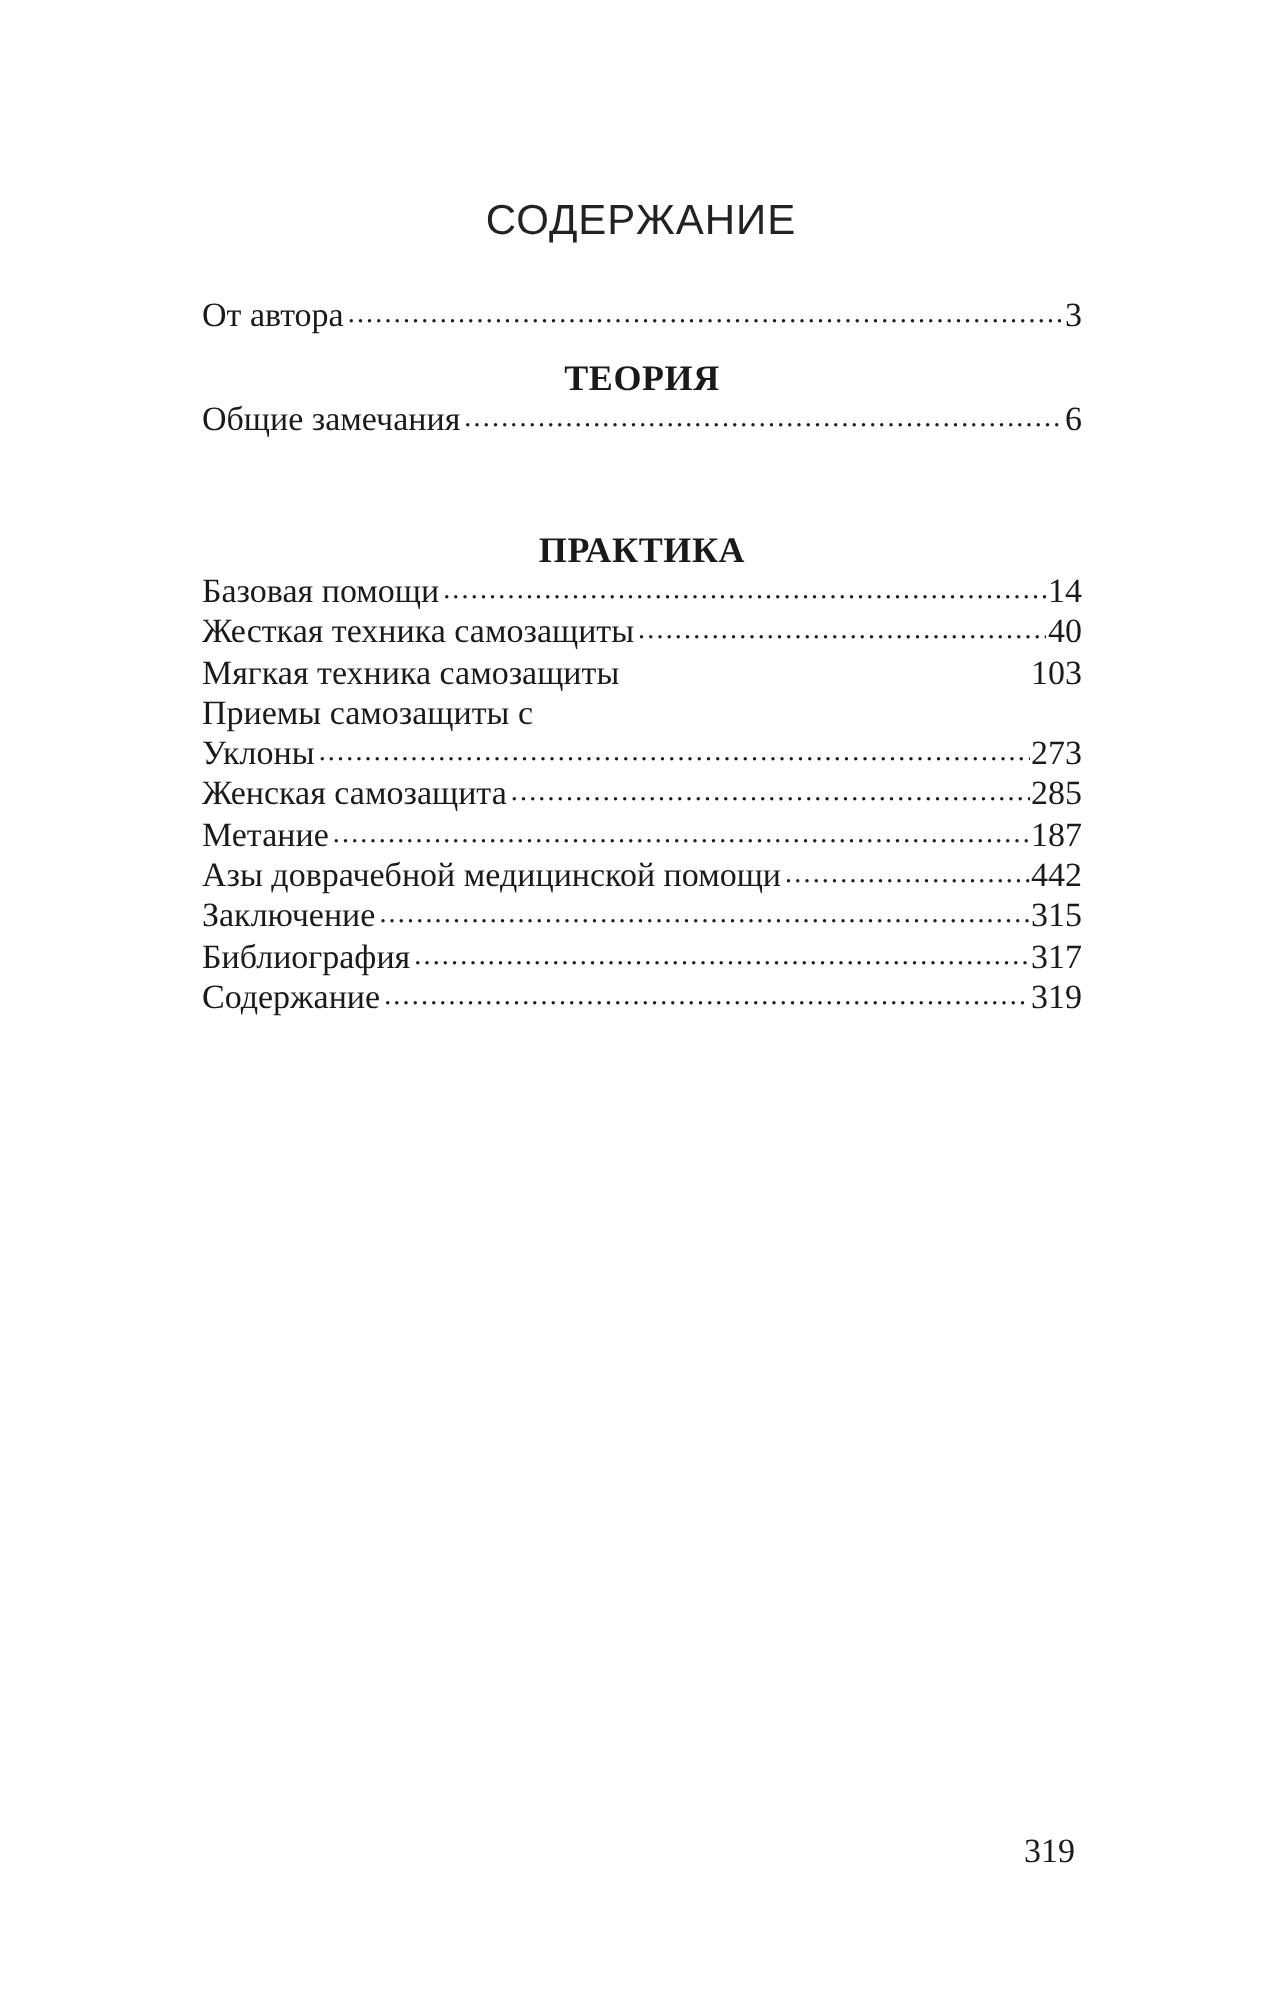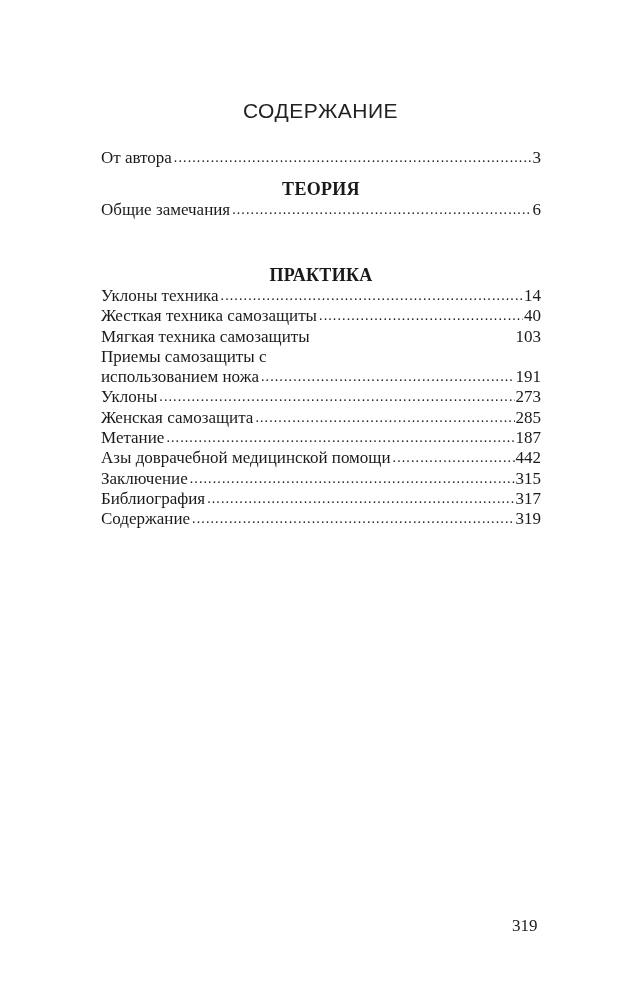--- a/index.html
+++ b/index.html
@@ -104,46 +104,41 @@
     <span class="toc-label">Общие замечания </span>
     <span class="toc-dots"></span>
     <span class="toc-page">6</span>
   </div>
 </div>
 
 <div class="toc" style="top:264px;">
   <div class="section-heading">ПРАКТИКА</div>
 
   <div class="toc-row">
-    <span class="toc-label">Уклоны техника </span>
+    <span class="toc-label">Базовая помощи </span>
     <span class="toc-dots"></span>
     <span class="toc-page">14</span>
   </div>
 
   <div class="toc-row">
     <span class="toc-label">Жесткая техника самозащиты</span>
     <span class="toc-dots"></span>
     <span class="toc-page">40</span>
   </div>
 
   <div class="toc-row">
     <span class="toc-label">Мягкая техника самозащиты</span>
     <span class="toc-dots blank"></span>
     <span class="toc-page">103</span>
   </div>
 
   <div class="toc-row">
     <span class="toc-label">Приемы самозащиты с</span>
   </div>
 
-  <div class="toc-row">
-    <span class="toc-label">использованием ножа </span>
-    <span class="toc-dots"></span>
-    <span class="toc-page">191</span>
-  </div>
 
   <div class="toc-row">
     <span class="toc-label">Уклоны </span>
     <span class="toc-dots"></span>
     <span class="toc-page">273</span>
   </div>
 
   <div class="toc-row">
     <span class="toc-label">Женская самозащита  </span>
     <span class="toc-dots"></span>

